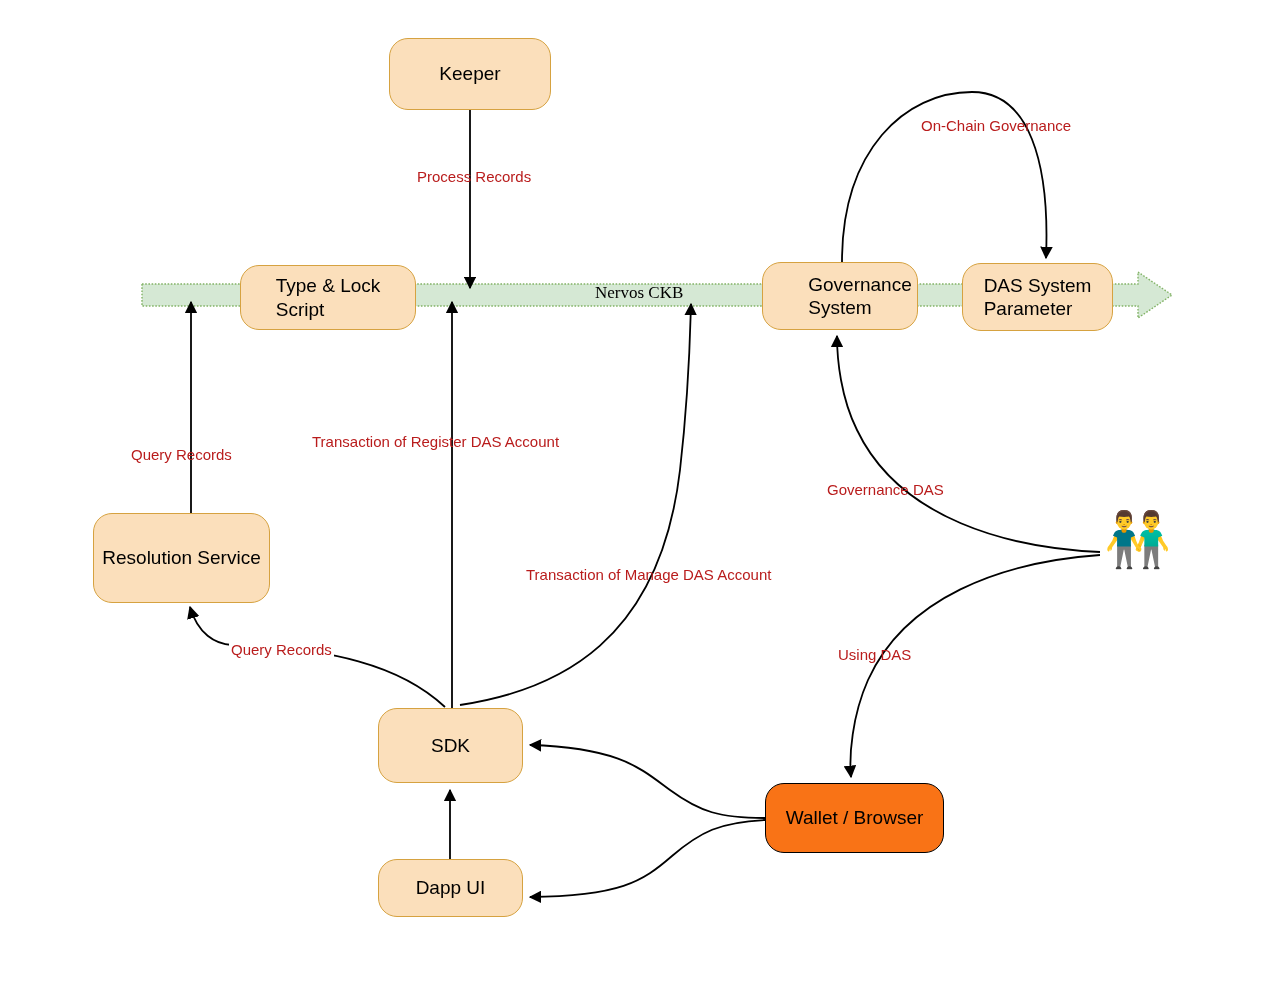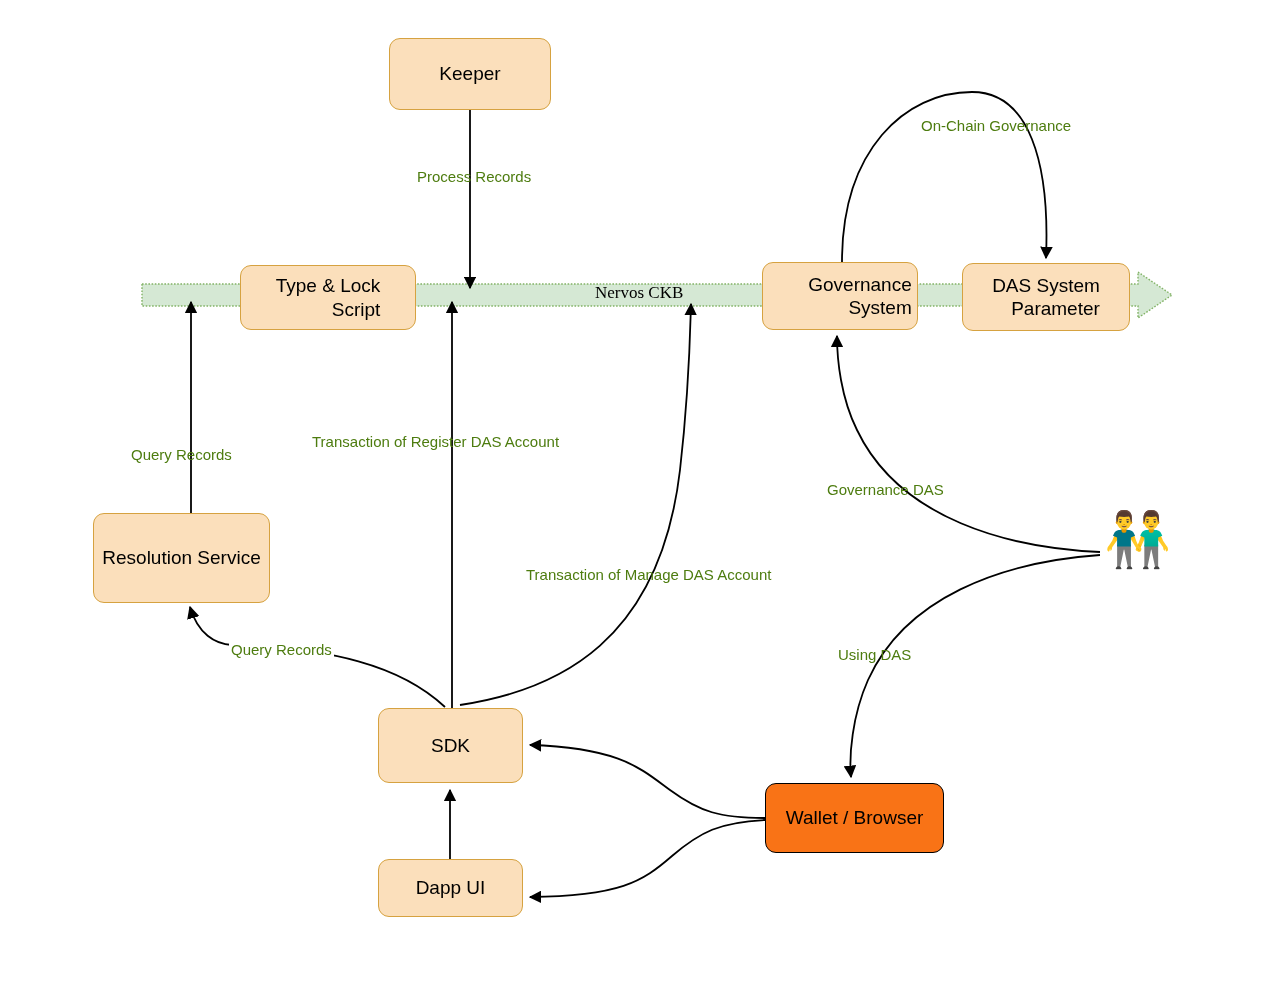--- a/index.html
+++ b/index.html
@@ -25,37 +25,37 @@
     width: 1280px;
     height: 1002px;
     pointer-events: none;
   }
   .node {
     position: absolute;
     box-sizing: border-box;
     display: flex;
     align-items: center;
     justify-content: center;
-    text-align: right;
-    border-radius: 11px;
+    text-align: left;
+    border-radius: 19px;
     color: #000000;
     line-height: 1.22;
     white-space: pre-line;
   }
   .node.orange {
     background: #fbdfbb;
     border: 1.7px solid #d6a240;
   }
   .node.plain {
     background: #f97316;
     border: 1.7px solid #000000;
   }
   .edge-label {
     position: absolute;
-    color: #4d7c0f;
+    color: #b91c1c;
     white-space: nowrap;
     line-height: 1.1;
   }
   .band-label {
     position: absolute;
     color: #000000;
     white-space: nowrap;
     font-family: Liberation Serif, serif;
   }
   .actor {
@@ -109,21 +109,21 @@
   <div class="band-label" style="left:595px; top:283px; font-size:17px;">Nervos CKB</div>
 
   <div class="node orange" style="left:389px; top:38px; width:162px; height:72px; font-size:19px;">Keeper</div>
 
   <div class="node orange" style="left:240px; top:265px; width:176px; height:65px; font-size:19px;">Type &amp; Lock
 Script</div>
 
   <div class="node orange" style="left:762px; top:262px; width:156px; height:68px; font-size:19px;padding-left:40px;">Governance
 System</div>
 
-  <div class="node orange" style="left:962px; top:263px; width:168px; height:68px; font-size:19px;">DAS System
+  <div class="node orange" style="left:962px; top:263px; width:151px; height:68px; font-size:19px;">DAS System
 Parameter</div>
 
   <div class="node orange" style="left:93px; top:513px; width:177px; height:90px; font-size:19px;">Resolution Service</div>
 
   <div class="node orange" style="left:378px; top:708px; width:145px; height:75px; font-size:19px;">SDK</div>
 
   <div class="node orange" style="left:378px; top:859px; width:145px; height:58px; font-size:19px;">Dapp UI</div>
 
   <div class="node plain" style="left:765px; top:783px; width:179px; height:70px; font-size:19px;">Wallet / Browser</div>
 

